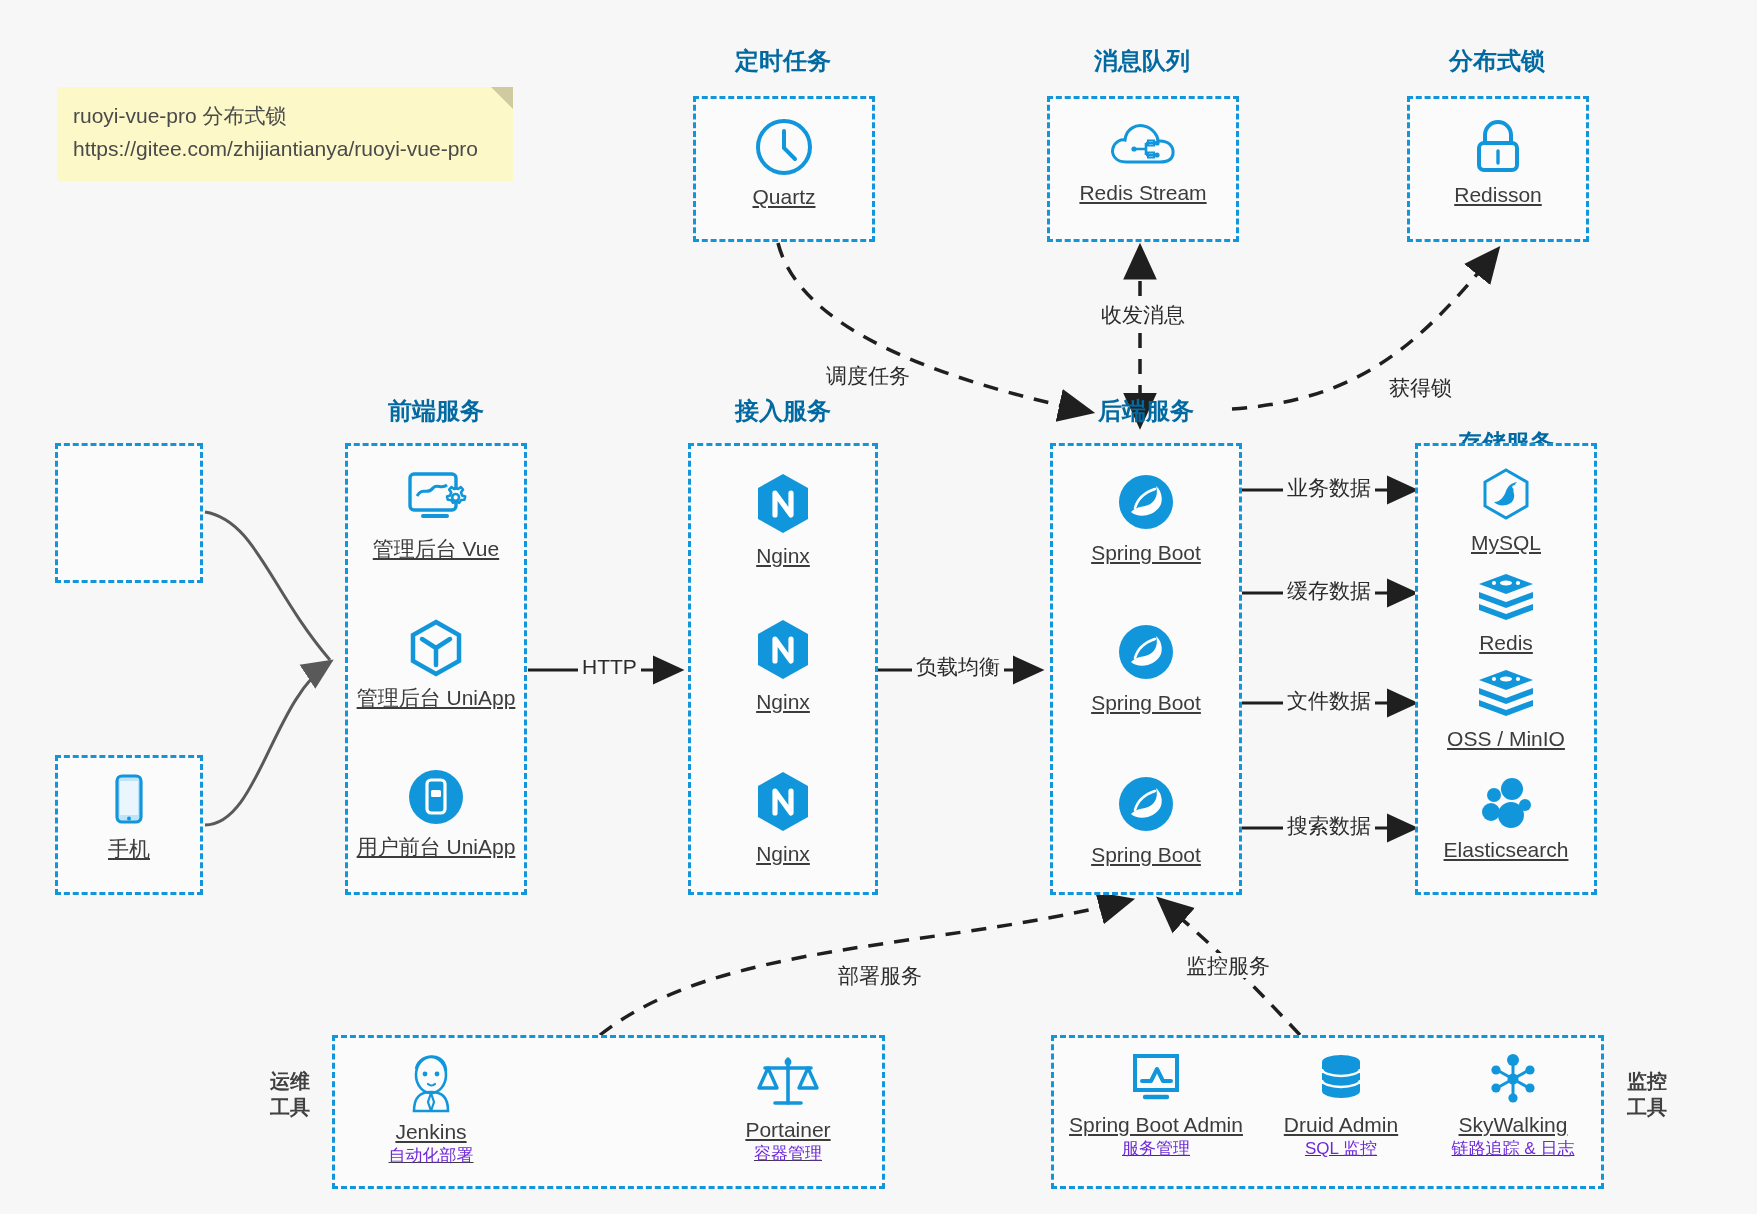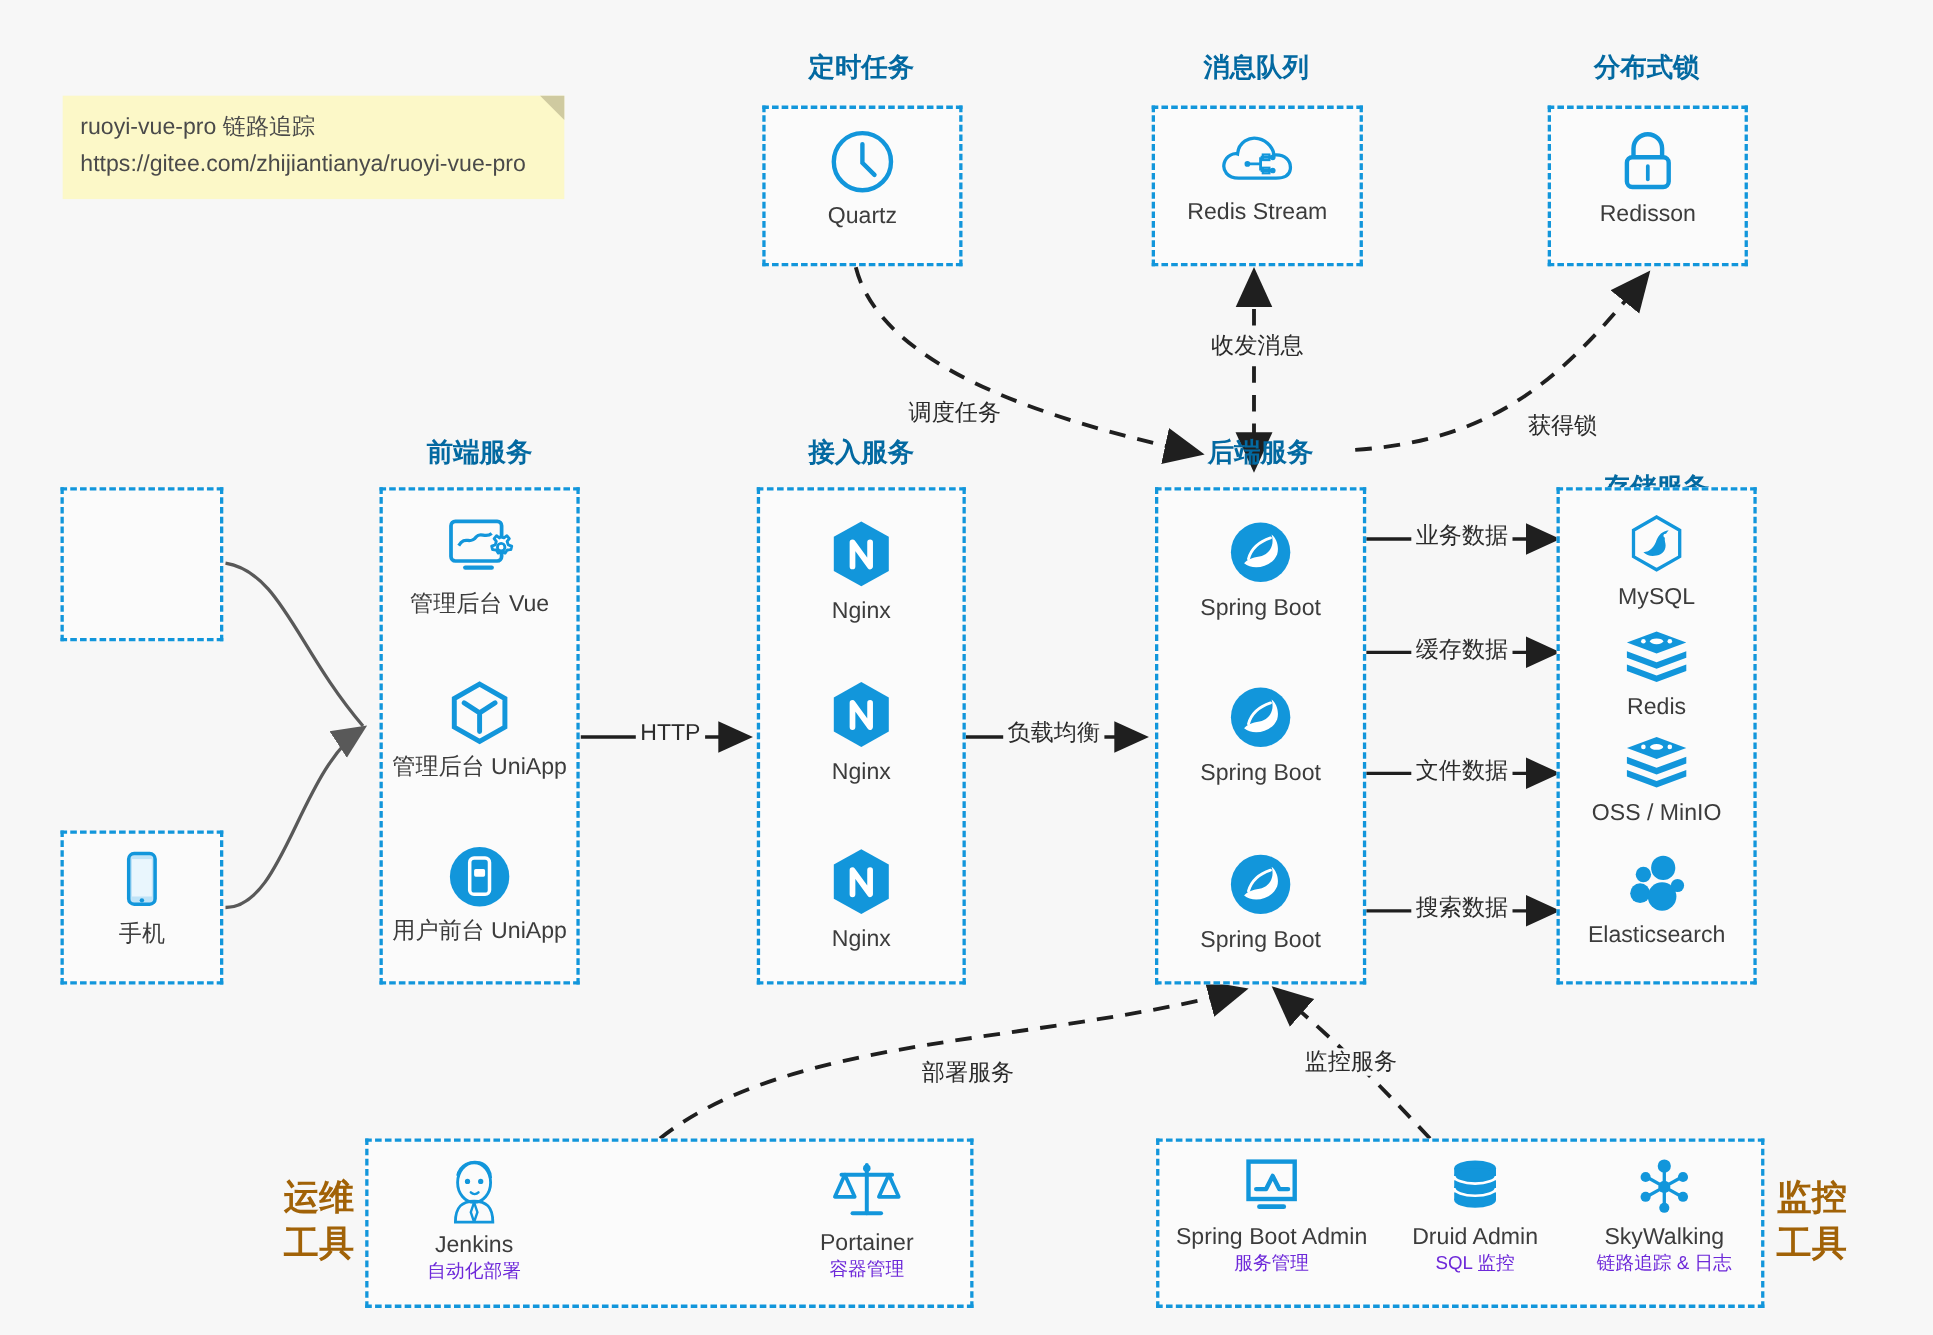--- a/index.html
+++ b/index.html
@@ -60,36 +60,37 @@
   .group-title {
     position: absolute;
     color: #0369a1;
     font-weight: bold;
     font-size: 24px;
     white-space: nowrap;
     text-align: center;
   }
   .side-title {
     position: absolute;
-    color: #a16207;
+    color: #404040;
     font-weight: bold;
-    font-size: 32px;
+    font-size: 20px;
     line-height: 1.3;
     text-align: center;
     white-space: nowrap;
   }
 
   
   .node {
     position: absolute;
     display: flex;
     flex-direction: column;
     align-items: center;
     justify-content: flex-end;
     text-align: center;
+    text-decoration: underline;
   }
   .node .icon {
     display: block;
     line-height: 0;
   }
   .node .label {
     margin-top: 6px;
     font-size: 21px;
     color: #3c3c3c;
     white-space: nowrap;
@@ -149,21 +150,21 @@
 
     <path d="M1232,409 C 1360,400 1420,345 1497,250" fill="none" stroke="#1f1f1f" stroke-width="3.5" stroke-dasharray="15,11" marker-end="url(#arrowBlack)"></path>
 
     <path d="M600,1035 C 720,940 940,950 1130,900" fill="none" stroke="#1f1f1f" stroke-width="3.5" stroke-dasharray="15,11" marker-end="url(#arrowBlack)"></path>
 
     <path d="M1300,1035 C 1230,960 1200,935 1160,900" fill="none" stroke="#1f1f1f" stroke-width="3.5" stroke-dasharray="15,11" marker-end="url(#arrowBlack)"></path>
   </svg>
 
   <div class="note">
     <span class="fold"></span>
-    <div class="note-line">ruoyi-vue-pro 链路追踪</div>
+    <div class="note-line">ruoyi-vue-pro 分布式锁</div>
     <div class="note-line">https://gitee.com/zhijiantianya/ruoyi-vue-pro</div>
   </div>
 
   <div class="group-title" style="left:693px; top:45px; width:180px;">定时任务</div>
   <div class="group" style="left:693px; top:96px; width:182px; height:146px;"></div>
   <div class="node" style="left:693px; top:116px; width:182px;">
     <span class="icon">
       <svg width="62" height="62" viewBox="0 0 62 62">
         <circle cx="31" cy="31" r="26" fill="none" stroke="#1296db" stroke-width="4"></circle>
         <path d="M31,15 L31,32 L42,43" fill="none" stroke="#1296db" stroke-width="4" stroke-linecap="round"></path>

